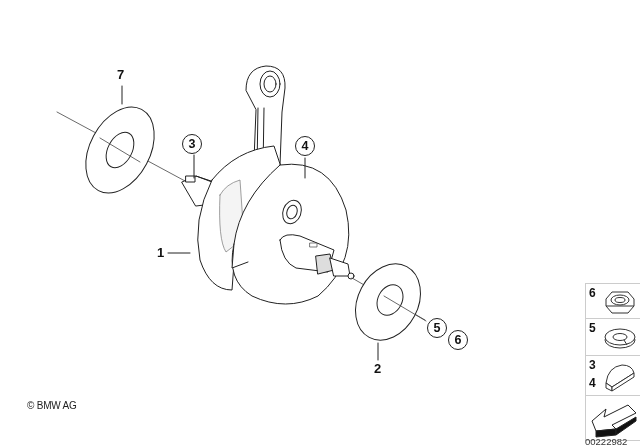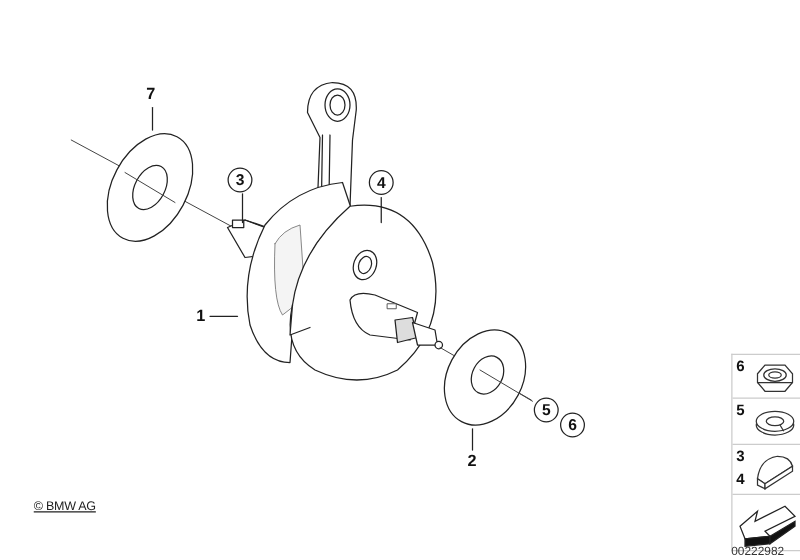--- a/index.html
+++ b/index.html
@@ -1,20 +1,20 @@
 <!DOCTYPE html>
 <html><head>
   <meta charset="utf-8">
   <style>
     html, body { margin: 0; padding: 0; background: #ffffff; }
     body { width: 640px; height: 448px; position: relative; overflow: hidden; font-family: "Liberation Sans", sans-serif; color: #1a1a1a; }
     #diagram { position: absolute; left: 0; top: 0; width: 640px; height: 448px; }
     .callout-num { position: absolute; font-family: "Liberation Sans", sans-serif; font-weight: bold; font-size: 13px; color: #111; line-height: 1; }
     .circ { position: absolute; width: 20px; height: 20px; border: 1.3px solid #222; border-radius: 50%; background: #fff; box-sizing: border-box; display: flex; align-items: center; justify-content: center; font-weight: bold; font-size: 12.5px; color: #111; }
-    .copyright { position: absolute; left: 27px; top: 400px; font-size: 10px; color: #222; letter-spacing: -0.2px; text-decoration: underline; }
+    .copyright { position: absolute; left: 27px; top: 400px; font-size: 10px; color: #222; letter-spacing: -0.2px; }
     .legend { position: absolute; left: 585px; top: 283px; width: 55px; height: 157px; border-left: 1px solid #ccc; border-top: 1px solid #ccc; }
     .legend-cell { position: absolute; left: 0; width: 55px; border-bottom: 1px solid #ccc; box-sizing: border-box; }
     .legend-num { position: absolute; left: 3px; font-weight: bold; font-size: 12px; color: #111; }
     .diagram-id { position: absolute; left: 585px; top: 436px; width: 40px; font-size: 9.5px; color: #333; text-align: left; }
   </style>
 </head>
 <body>
 
 <svg id="diagram" viewBox="0 0 640 448" xmlns="http://www.w3.org/2000/svg">
   <g fill="none" stroke="#222" stroke-width="1" stroke-linecap="round" stroke-linejoin="round">

